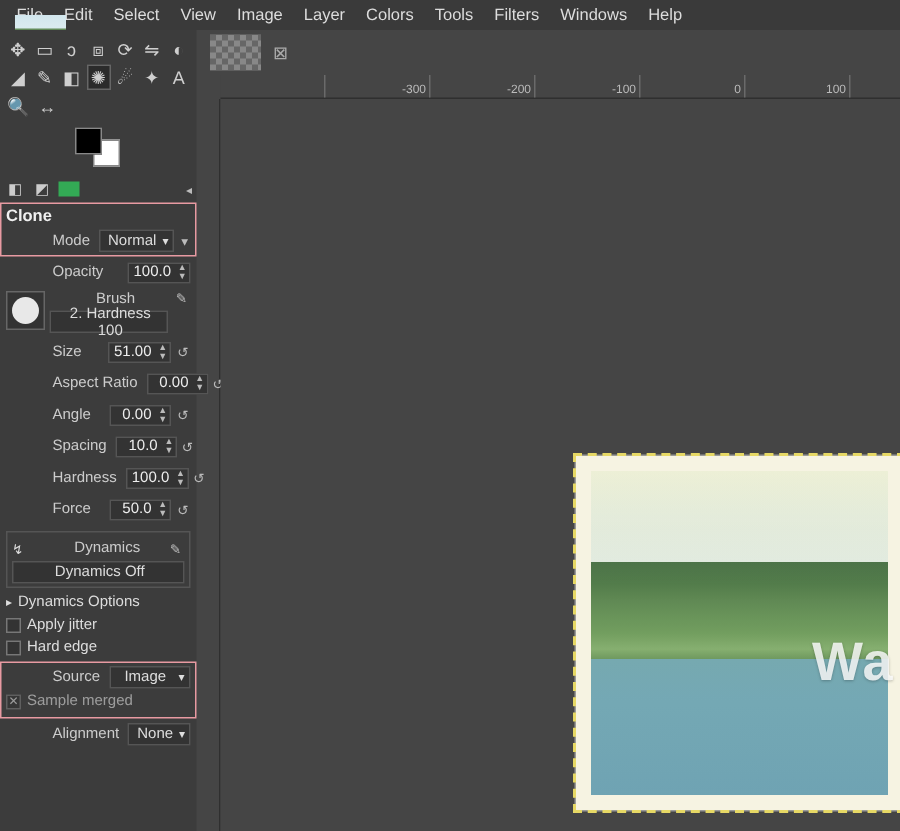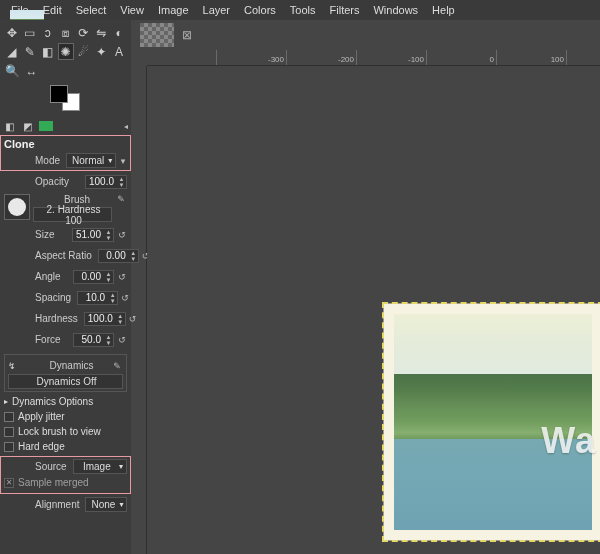--- a/index.html
+++ b/index.html
@@ -310,24 +310,20 @@
     <div class="check-row">
       <span style="font-size:8px">▸</span>
       <span>Dynamics Options</span>
     </div>
     <div class="check-row">
         <div class="cb"></div>
         <span>Apply jitter</span>
       </div>
     <div class="check-row">
         <div class="cb"></div>
-        <span>Lock brush to view</span>
-      </div>
-    <div class="check-row">
-        <div class="cb"></div>
         <span>Hard edge</span>
       </div>
   </div>
 
   <div class="section hl" style="padding-bottom:4px;">
     <div class="row">
       <span class="lbl">Source</span>
       <div class="stretch"></div>
       <div class="drop" style="width:56px;">
         <span class="val">Image</span>

